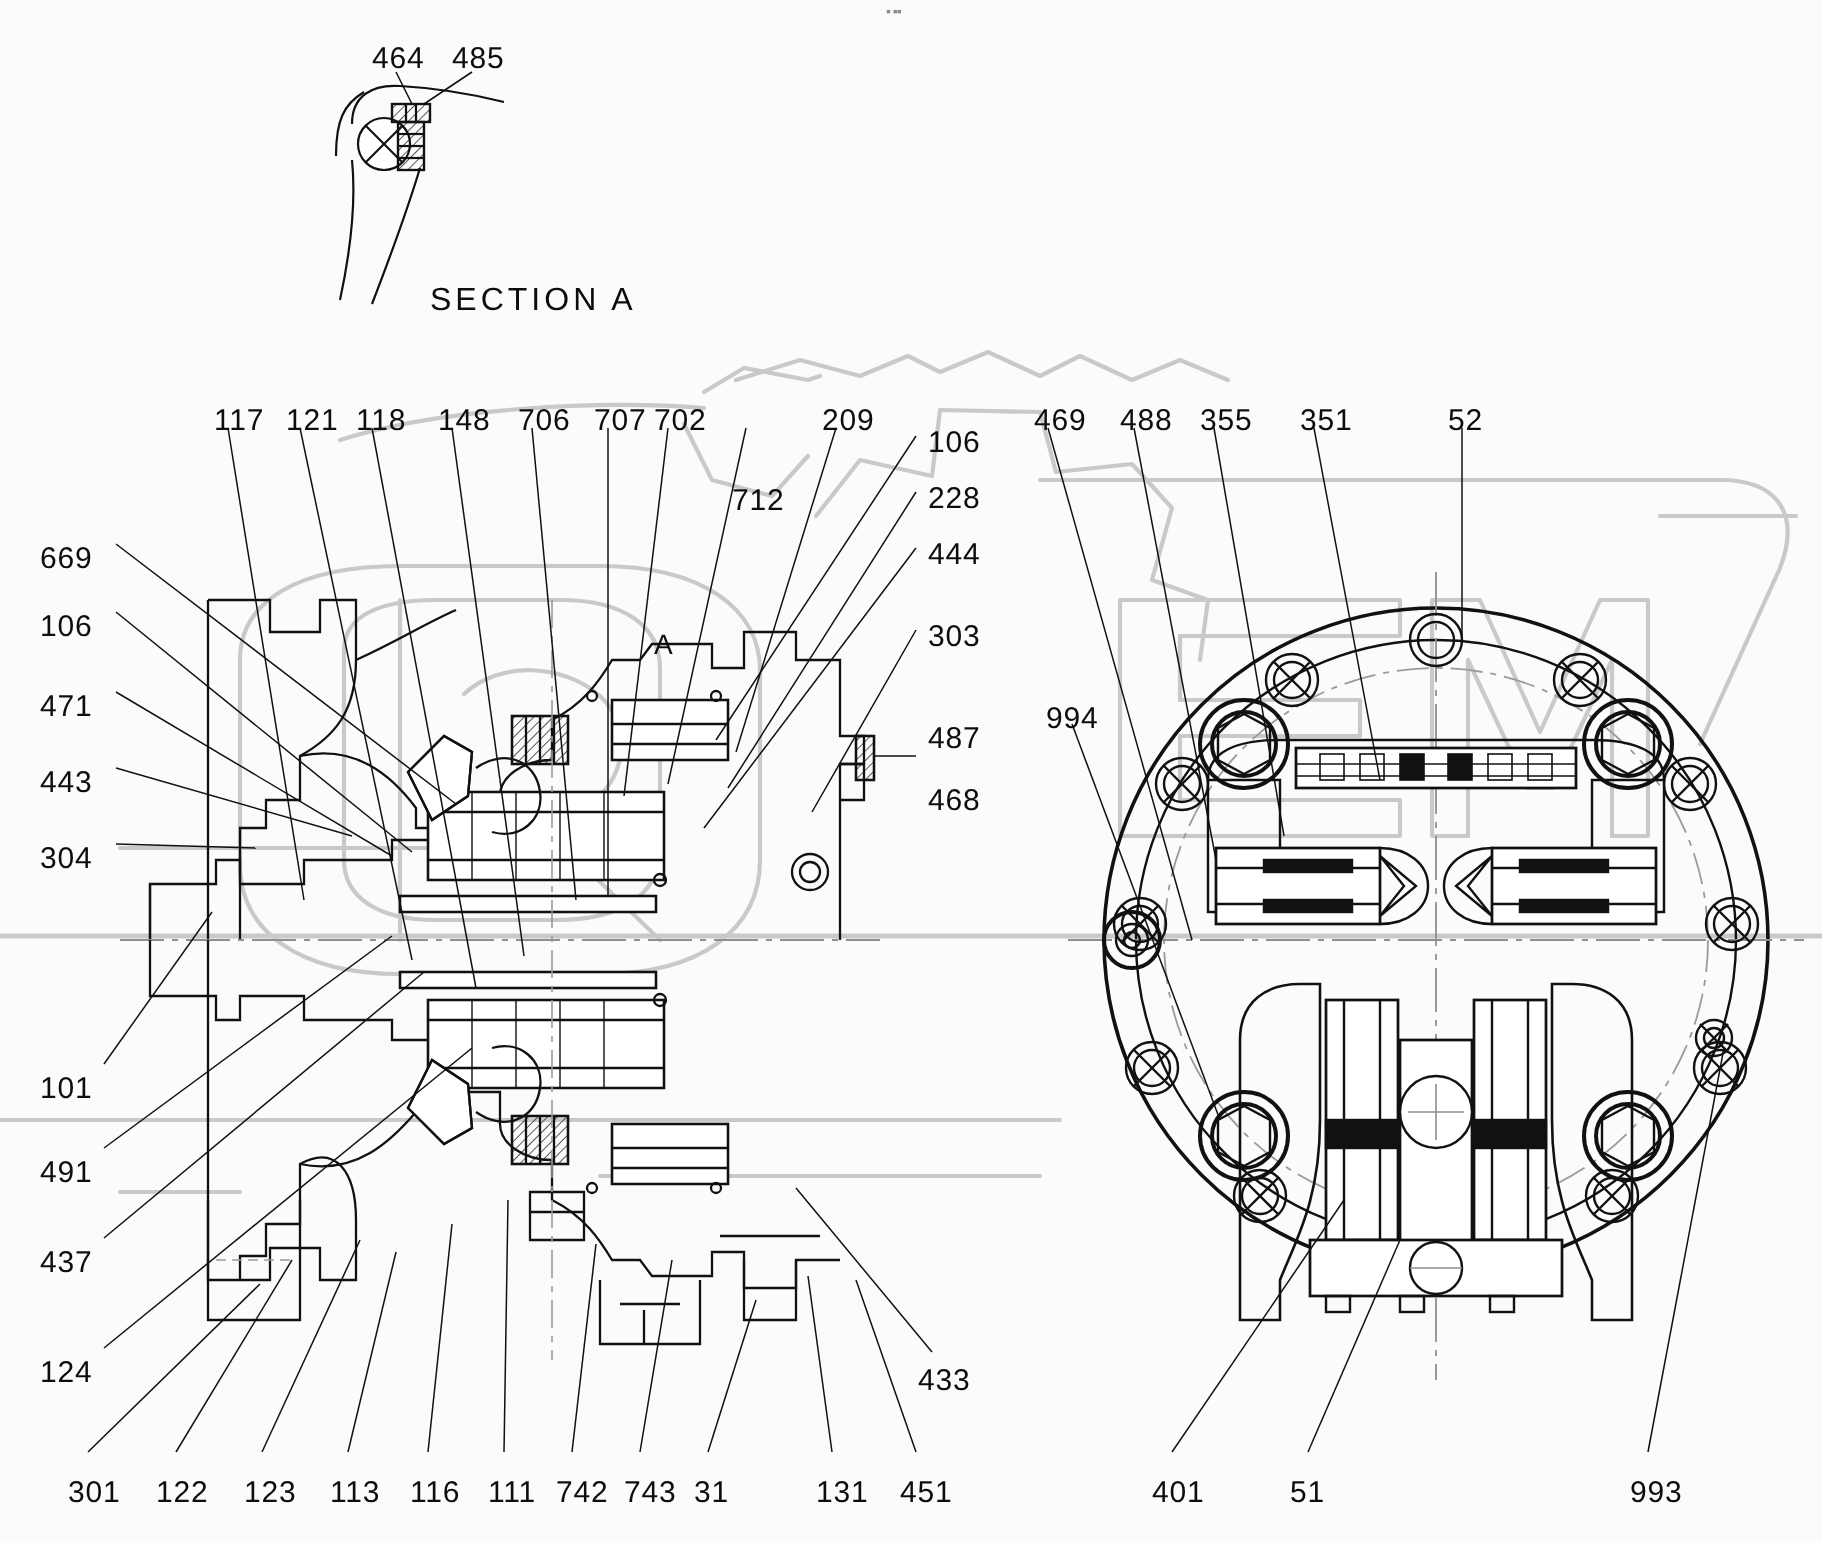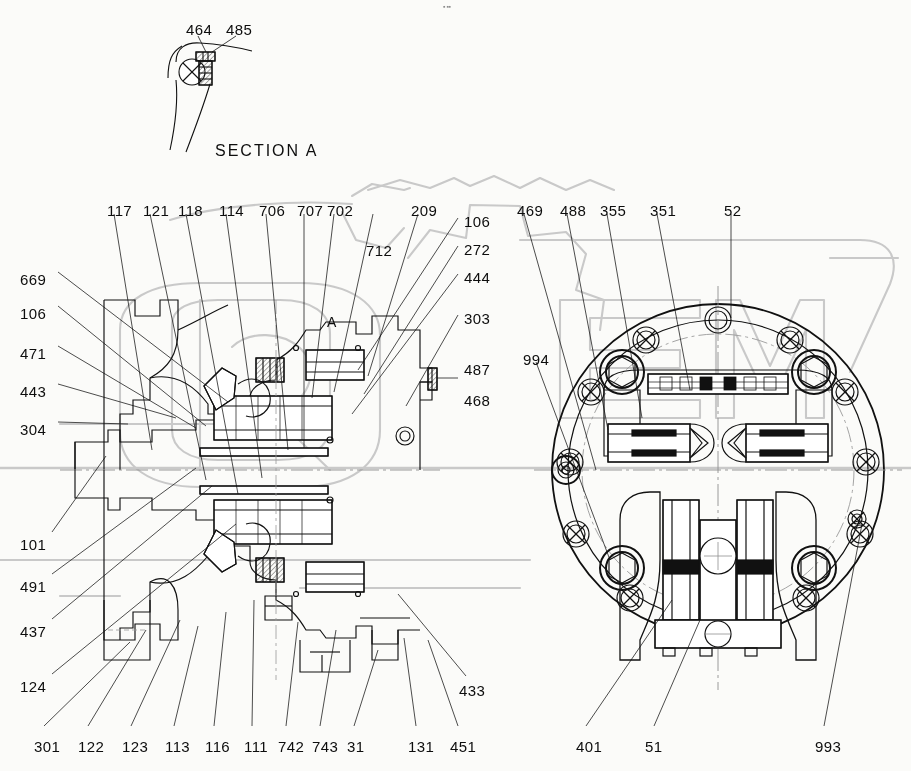--- a/index.html
+++ b/index.html
@@ -448,35 +448,35 @@
   <div class="tinymark" style="left:443px;top:3px;">▪ ▪▪</div>
 
   <div class="lbl" style="left:186px;top:21px;">464</div>
   <div class="lbl" style="left:226px;top:21px;">485</div>
   <div class="lbl sec" style="left:215px;top:142px;">SECTION  A</div>
   <div class="lbl" style="left:327px;top:314px;font-size:14px;">A</div>
 
   <div class="lbl" style="left:107px;top:202px;">117</div>
   <div class="lbl" style="left:143px;top:202px;">121</div>
   <div class="lbl" style="left:178px;top:202px;">118</div>
-  <div class="lbl" style="left:219px;top:202px;">114</div>
+  <div class="lbl" style="left:219px;top:202px;">148</div>
   <div class="lbl" style="left:259px;top:202px;">706</div>
   <div class="lbl" style="left:297px;top:202px;">707</div>
   <div class="lbl" style="left:327px;top:202px;">702</div>
   <div class="lbl" style="left:366px;top:202px;margin-top:40px;">712</div>
   <div class="lbl" style="left:411px;top:202px;">209</div>
 
   <div class="lbl" style="left:517px;top:202px;">469</div>
   <div class="lbl" style="left:560px;top:202px;">488</div>
   <div class="lbl" style="left:600px;top:202px;">355</div>
   <div class="lbl" style="left:650px;top:202px;">351</div>
   <div class="lbl" style="left:724px;top:202px;">52</div>
 
   <div class="lbl" style="left:464px;top:213px;">106</div>
-  <div class="lbl" style="left:464px;top:241px;">272</div>
+  <div class="lbl" style="left:464px;top:241px;">228</div>
   <div class="lbl" style="left:464px;top:269px;">444</div>
   <div class="lbl" style="left:464px;top:310px;">303</div>
   <div class="lbl" style="left:464px;top:361px;">487</div>
   <div class="lbl" style="left:464px;top:392px;">468</div>
   <div class="lbl" style="left:523px;top:351px;">994</div>
   <div class="lbl" style="left:459px;top:682px;">433</div>
 
   <div class="lbl" style="left:20px;top:271px;">669</div>
   <div class="lbl" style="left:20px;top:305px;">106</div>
   <div class="lbl" style="left:20px;top:345px;">471</div>

